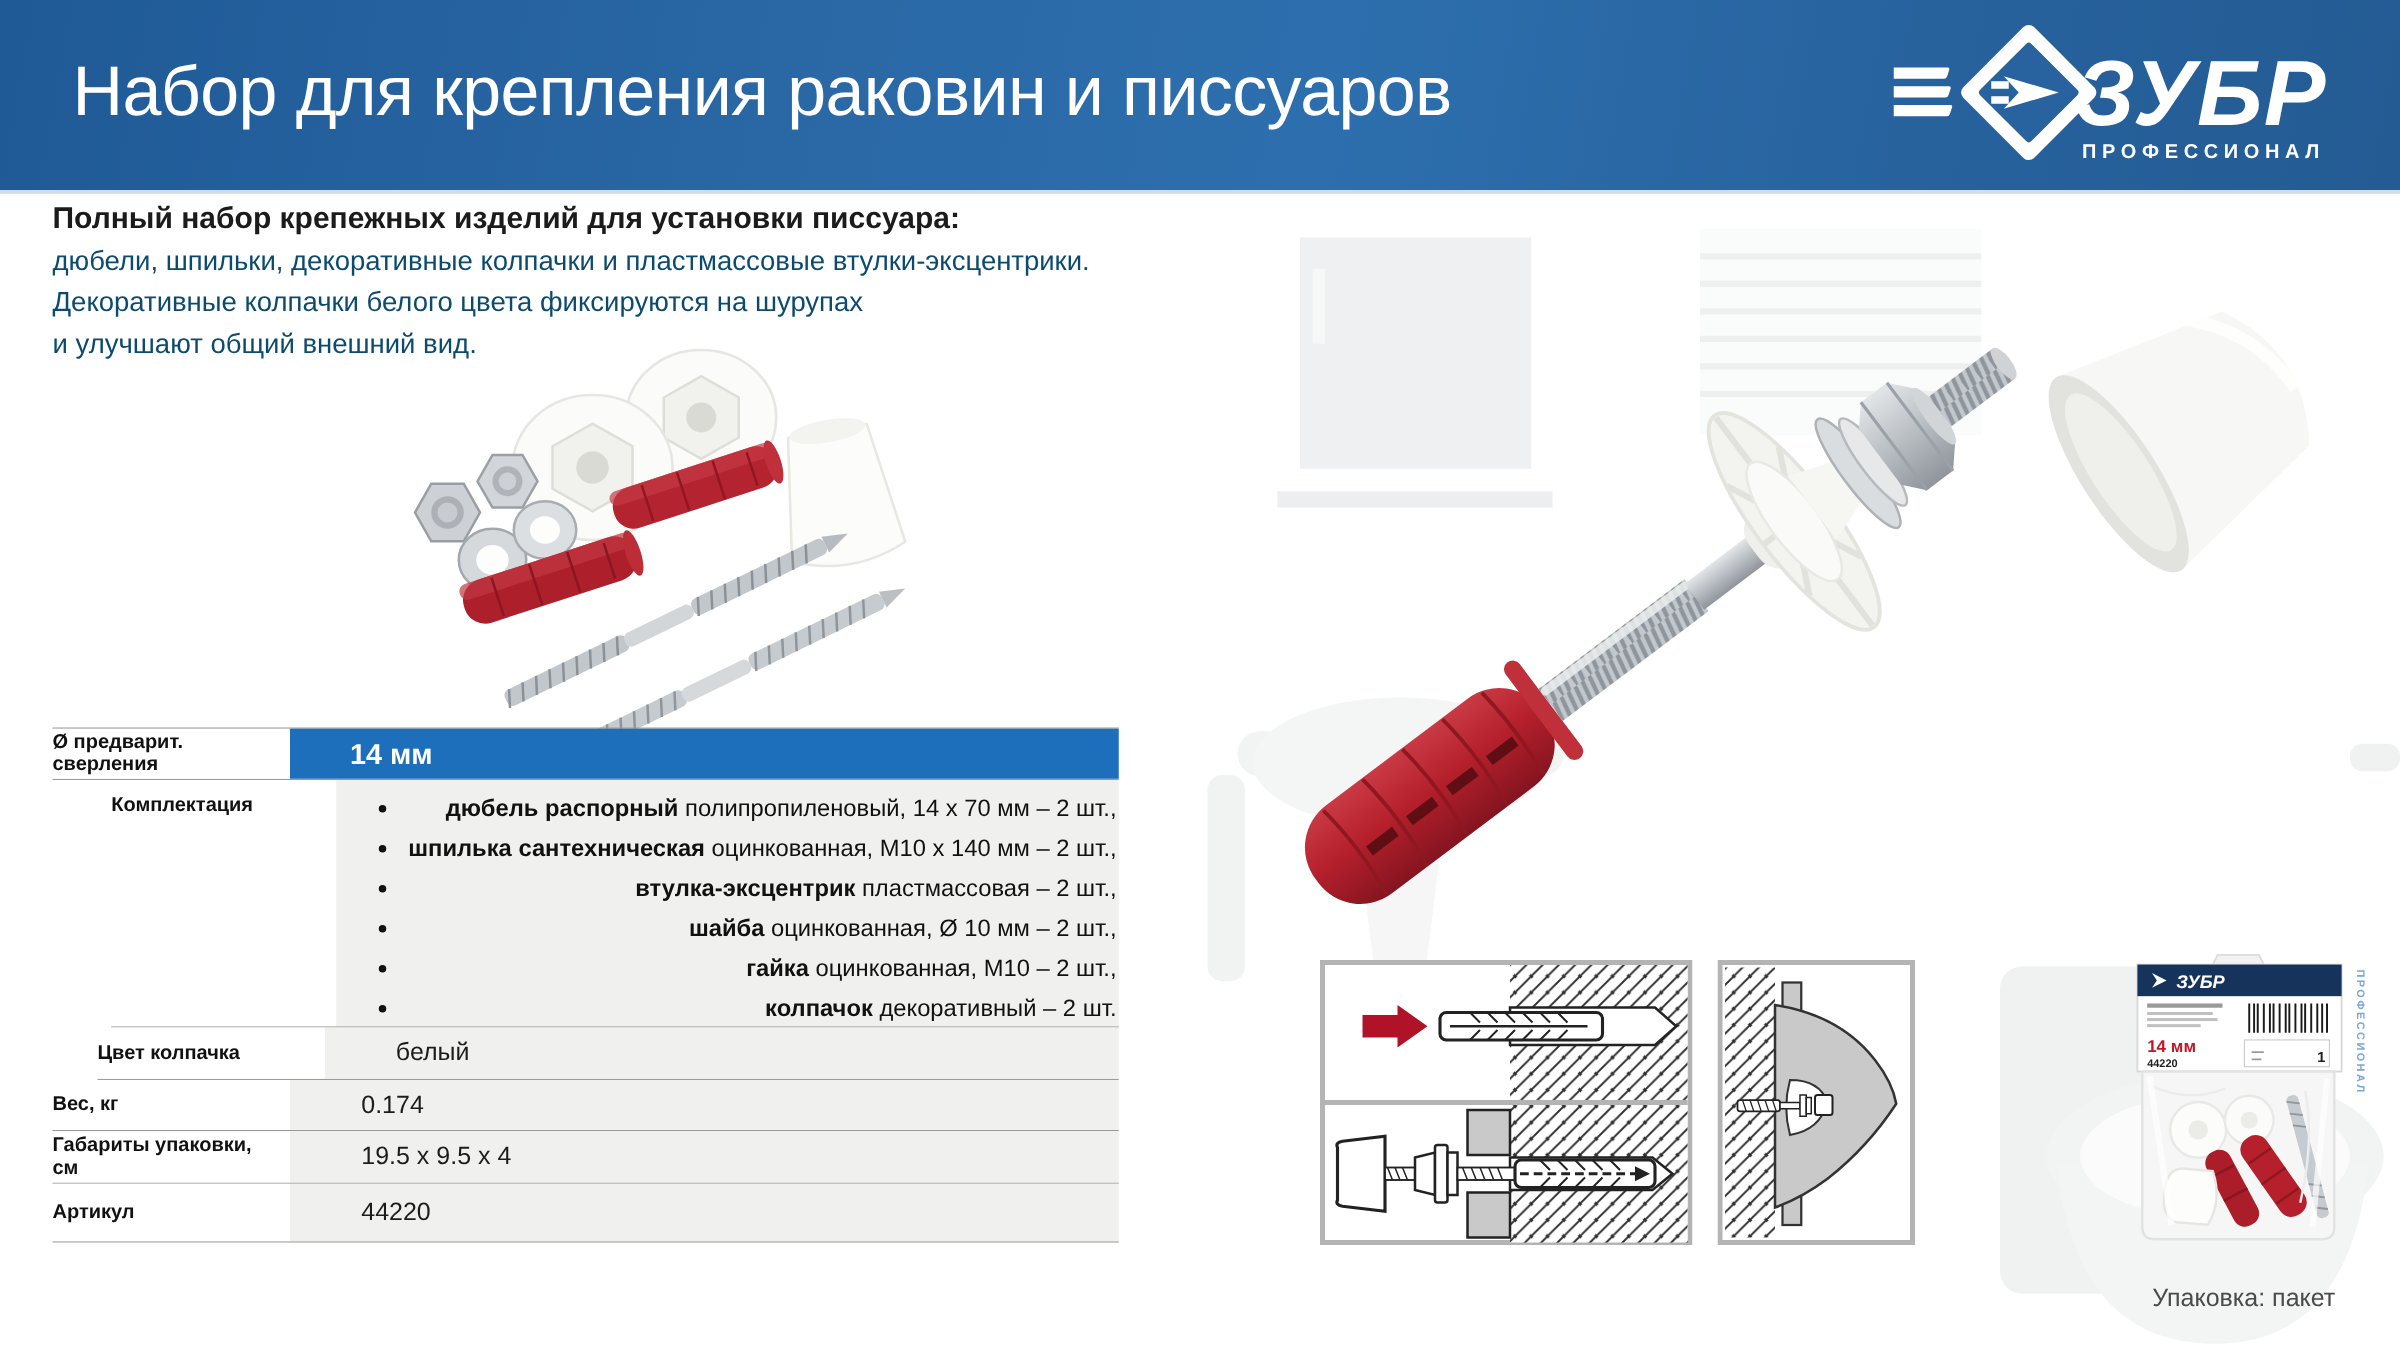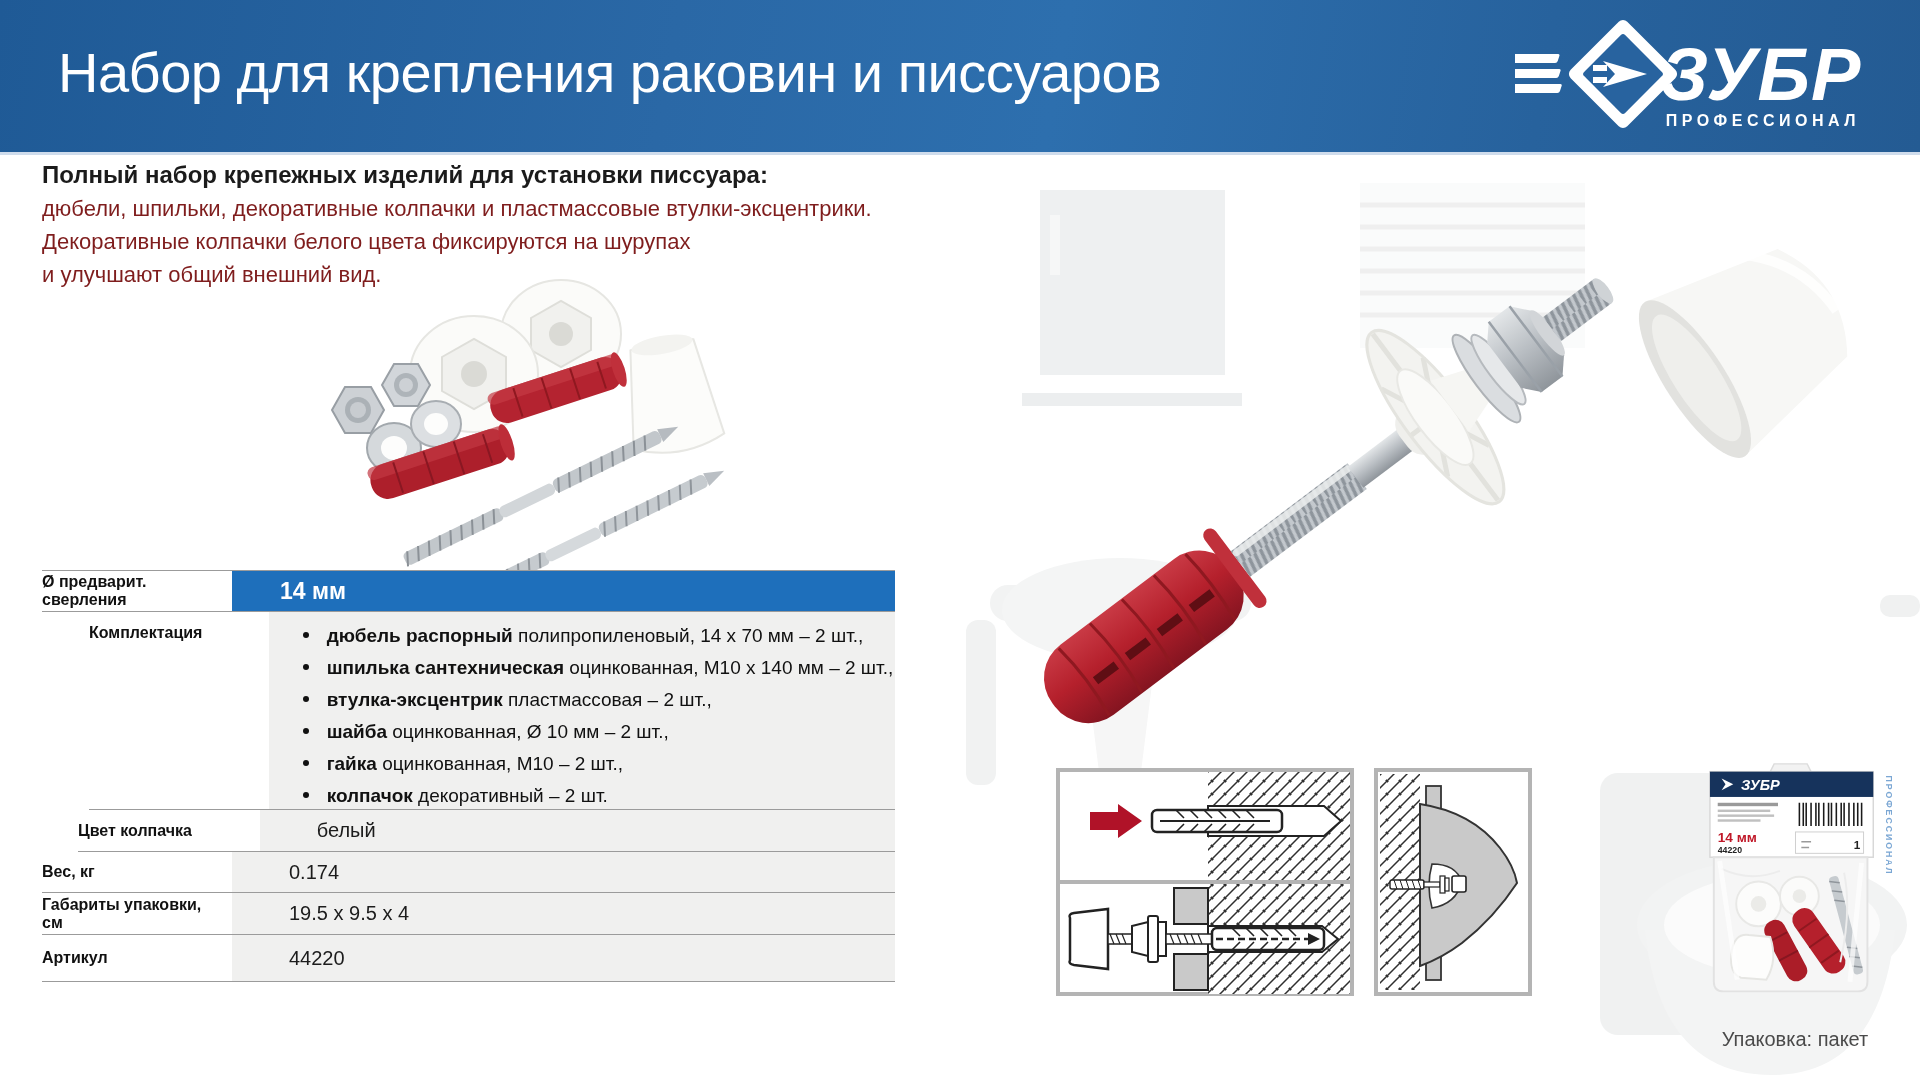--- a/index.html
+++ b/index.html
@@ -11,38 +11,38 @@
   .header { position:absolute; left:0; top:0; width:1920px; height:155px;
             background:linear-gradient(100deg,#1f5a96 0%,#2a68a6 35%,#2d6fae 55%,#27629d 80%,#245b93 100%);
             border-bottom:3px solid #cfdcec; }
   .header-title { position:absolute; left:58px; top:40px; color:#fff; font-size:56px;
                   font-weight:normal; letter-spacing:-0.5px; white-space:nowrap; }
   .logo { position:absolute; right:55px; top:14px; width:350px; height:125px; }
 
   
   .intro { position:absolute; left:42px; top:158px; width:920px; color:#1b1b1b; }
   .intro-bold { font-size:24px; font-weight:bold; line-height:34px; }
-  .intro-line { font-size:22px; line-height:33px; color:#7f1d1d; }
+  .intro-line { font-size:22px; line-height:33px; color:#0c4a6e; }
 
   
   .kit-photo { position:absolute; left:268px; top:252px; width:470px; height:335px; }
 
   
-  .spec-table { position:absolute; left:42px; top:570px; width:853px; border-top:1px solid #9b9b9b; }
+  .spec-table { position:absolute; left:42px; top:582px; width:853px; border-top:1px solid #9b9b9b; }
   .t-row { display:flex; border-bottom:1px solid #9b9b9b; }
   .t-label { width:190px; background:#fff; font-size:16px; font-weight:bold; color:#111;
              display:flex; align-items:center; padding-right:8px; }
   .t-label.top { align-items:flex-start; padding-top:12px; }
   .t-value { width:663px; background:#f0f0ef; display:flex; align-items:center; padding-left:57px;
              font-size:20px; color:#1c1c1c; }
   .t-value.blue { background:#1e6fbb; color:#fff; font-size:23px; font-weight:bold; padding-left:48px; }
   .r1 { height:41px; } .r2 { height:198px;margin-left:47px; } .r3 { height:42px;margin-left:36px; } .r4 { height:41px; }
   .r5 { height:42px; } .r6 { height:47px; }
   .t-value.list { align-items:flex-start; padding-top:13px; padding-left:20px; }
-  .kit-list { list-style:none; }
+  .kit-list { list-style:none;text-align:right; }
   .kit-list li { position:relative; padding-left:38px; font-size:19px; line-height:21px;
                  margin-bottom:11px; color:#111; }
   .kit-list li::before { content:""; position:absolute; left:14px; top:7px; width:6px; height:6px;
                          border-radius:50%; background:#111; }
   .kit-list b { font-weight:bold; }
 
   
   .footer { position:absolute; left:44px; top:1042px; font-size:16px; color:#3c3c3c; }
   .footer .slash { font-style:italic; color:#555; padding:0 12px; }
   .footer .url { color:#3c3c3c; text-decoration:none; }

